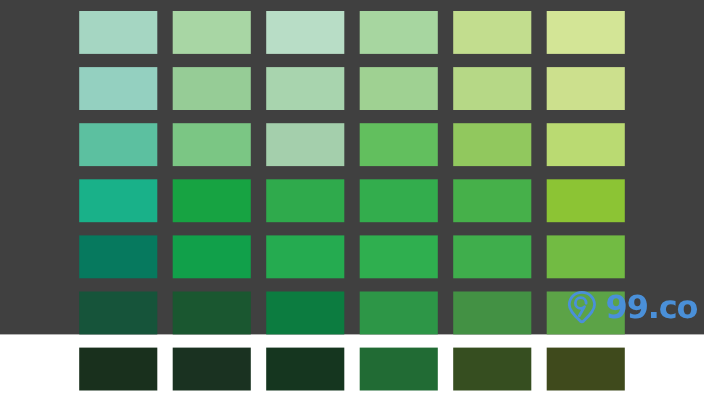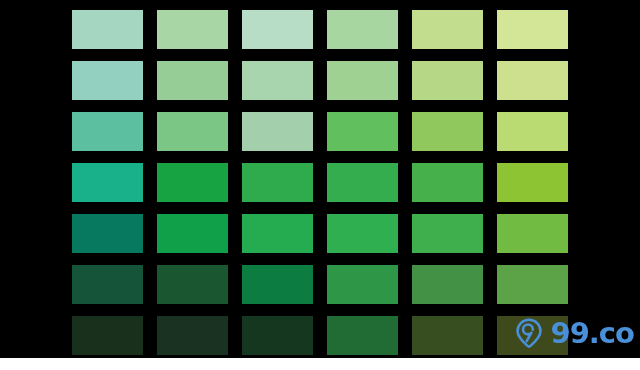--- a/index.html
+++ b/index.html
@@ -10,22 +10,22 @@
   }
   body {
     width: 640px;
     height: 370px;
     overflow: hidden;
     font-family: "Liberation Sans", sans-serif;
   }
   #palette-canvas {
     position: relative;
     width: 640px;
-    height: 358px;
-    background: #000000;
+    height: 304px;
+    background: #404040;
   }
   .swatch-grid {
     position: absolute;
     left: 72px;
     top: 10px;
     width: 496px;
     height: 352px;
     display: grid;
     grid-template-columns: repeat(6, 71px);
     grid-template-rows: repeat(7, 39px);

